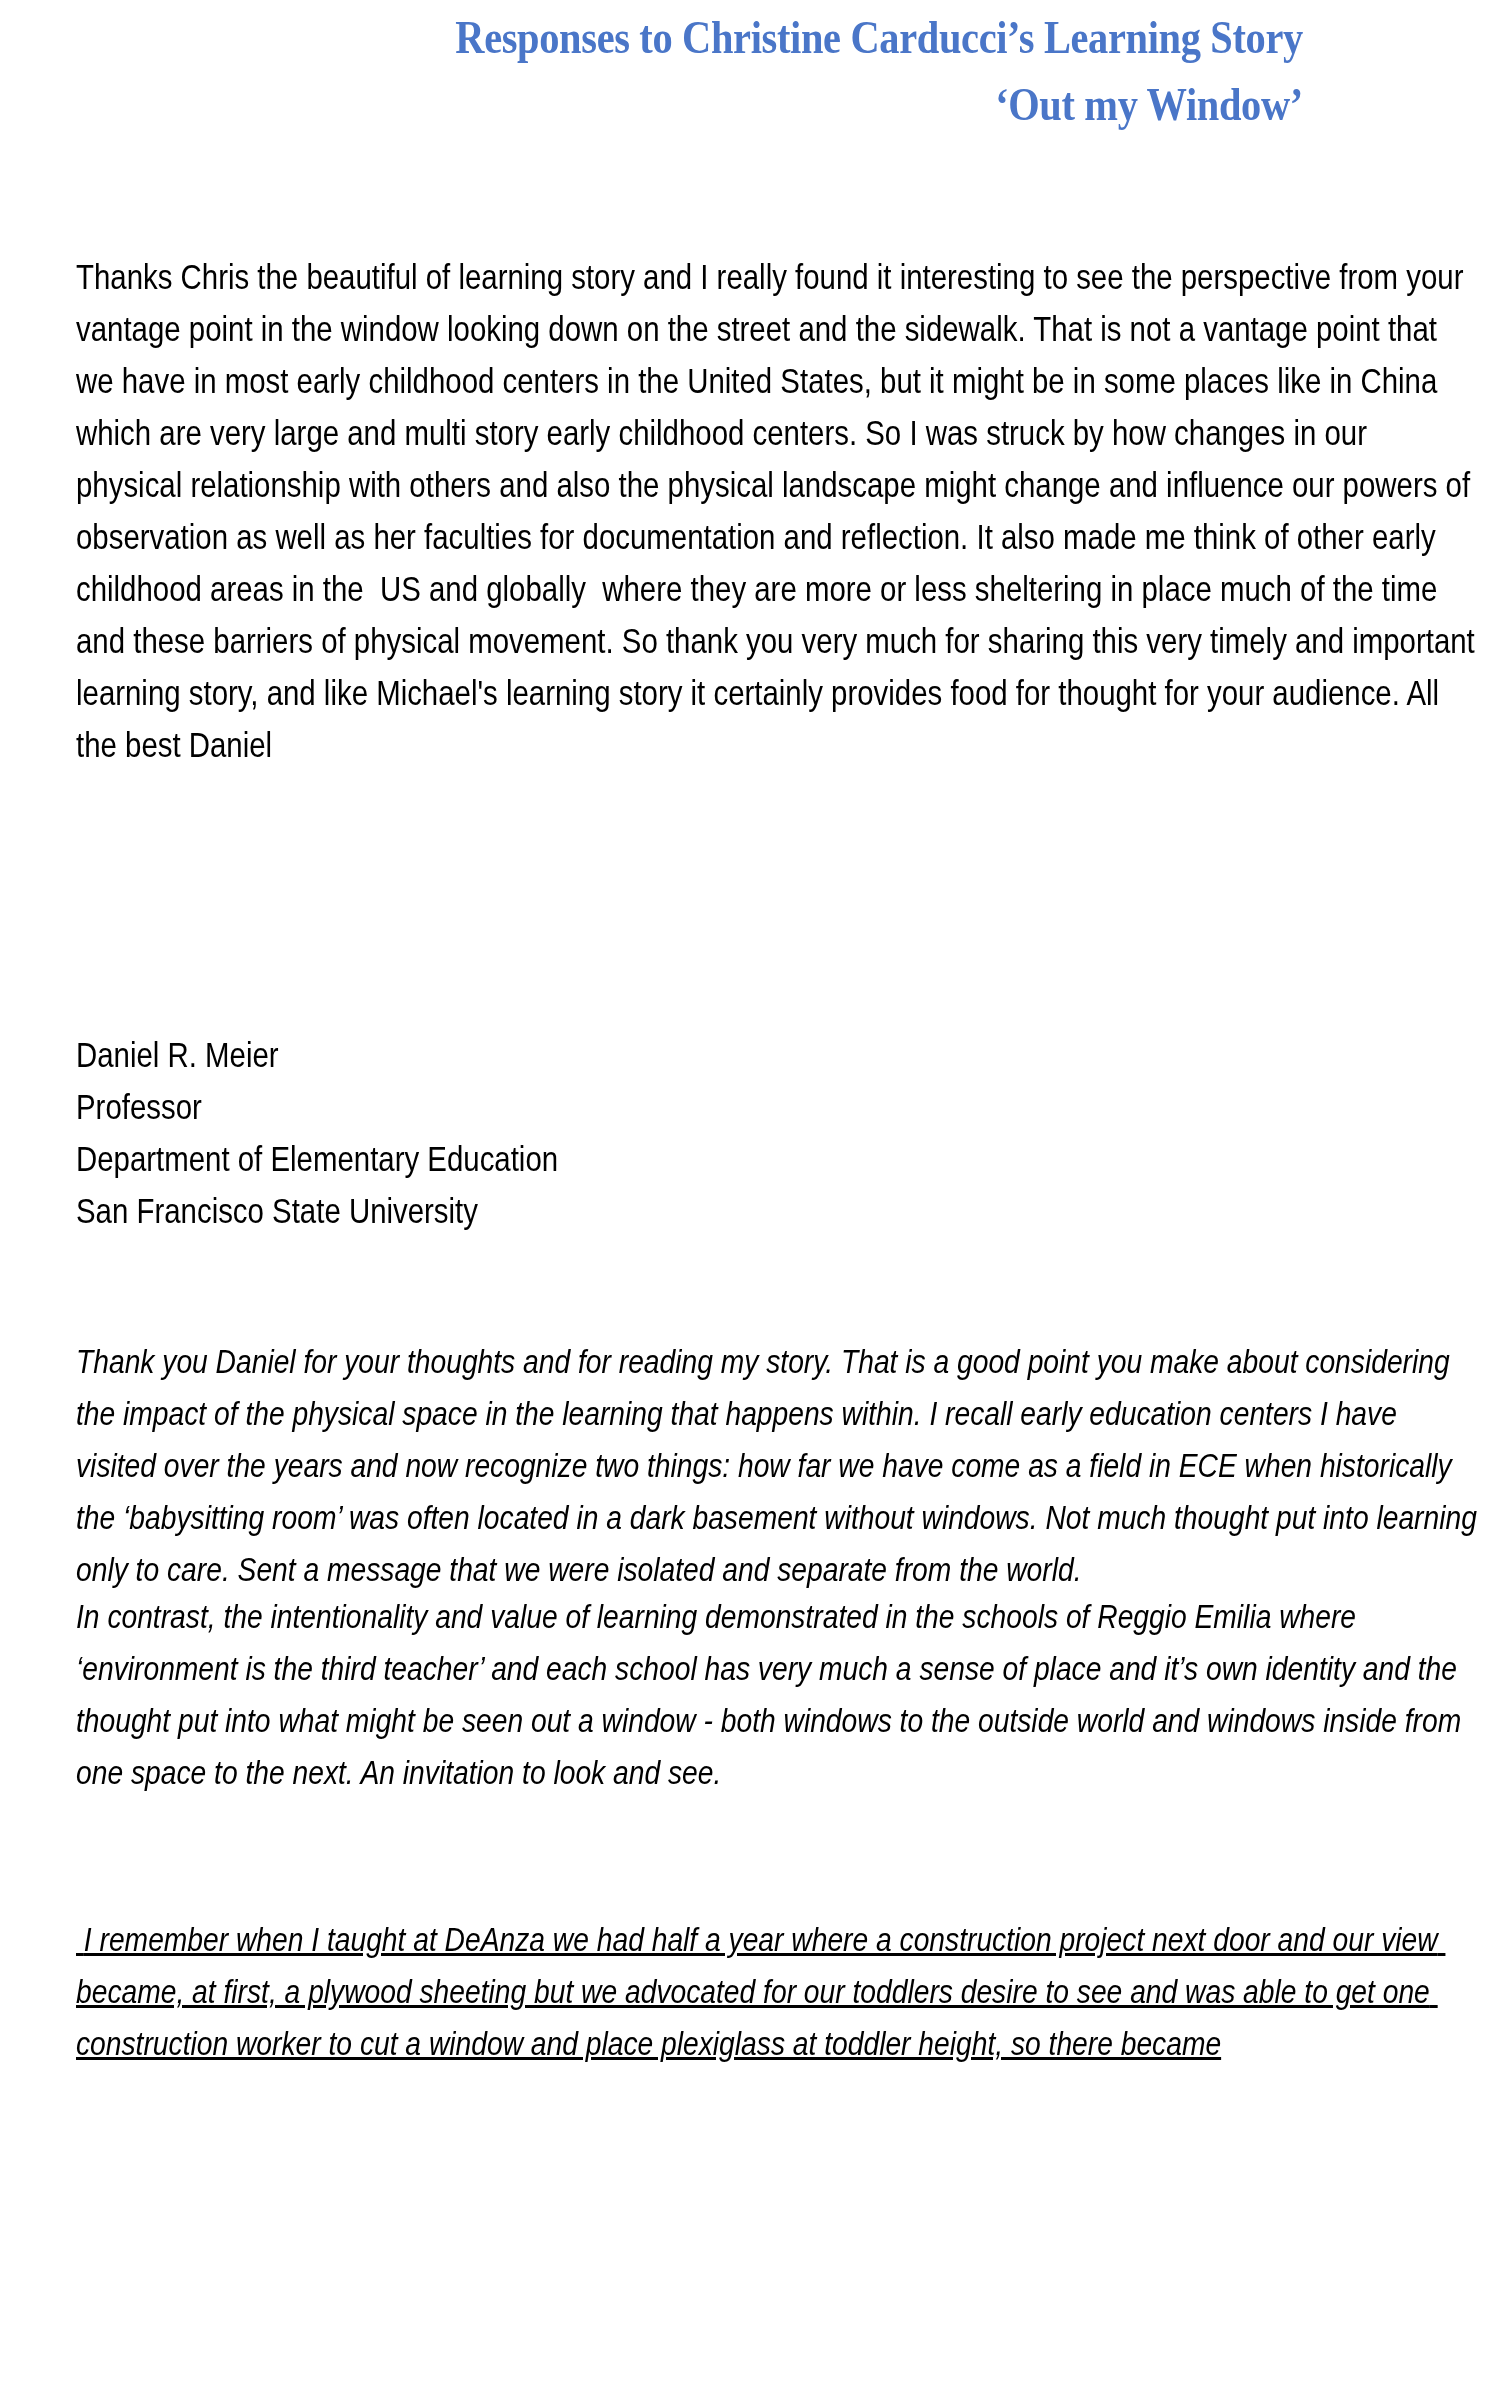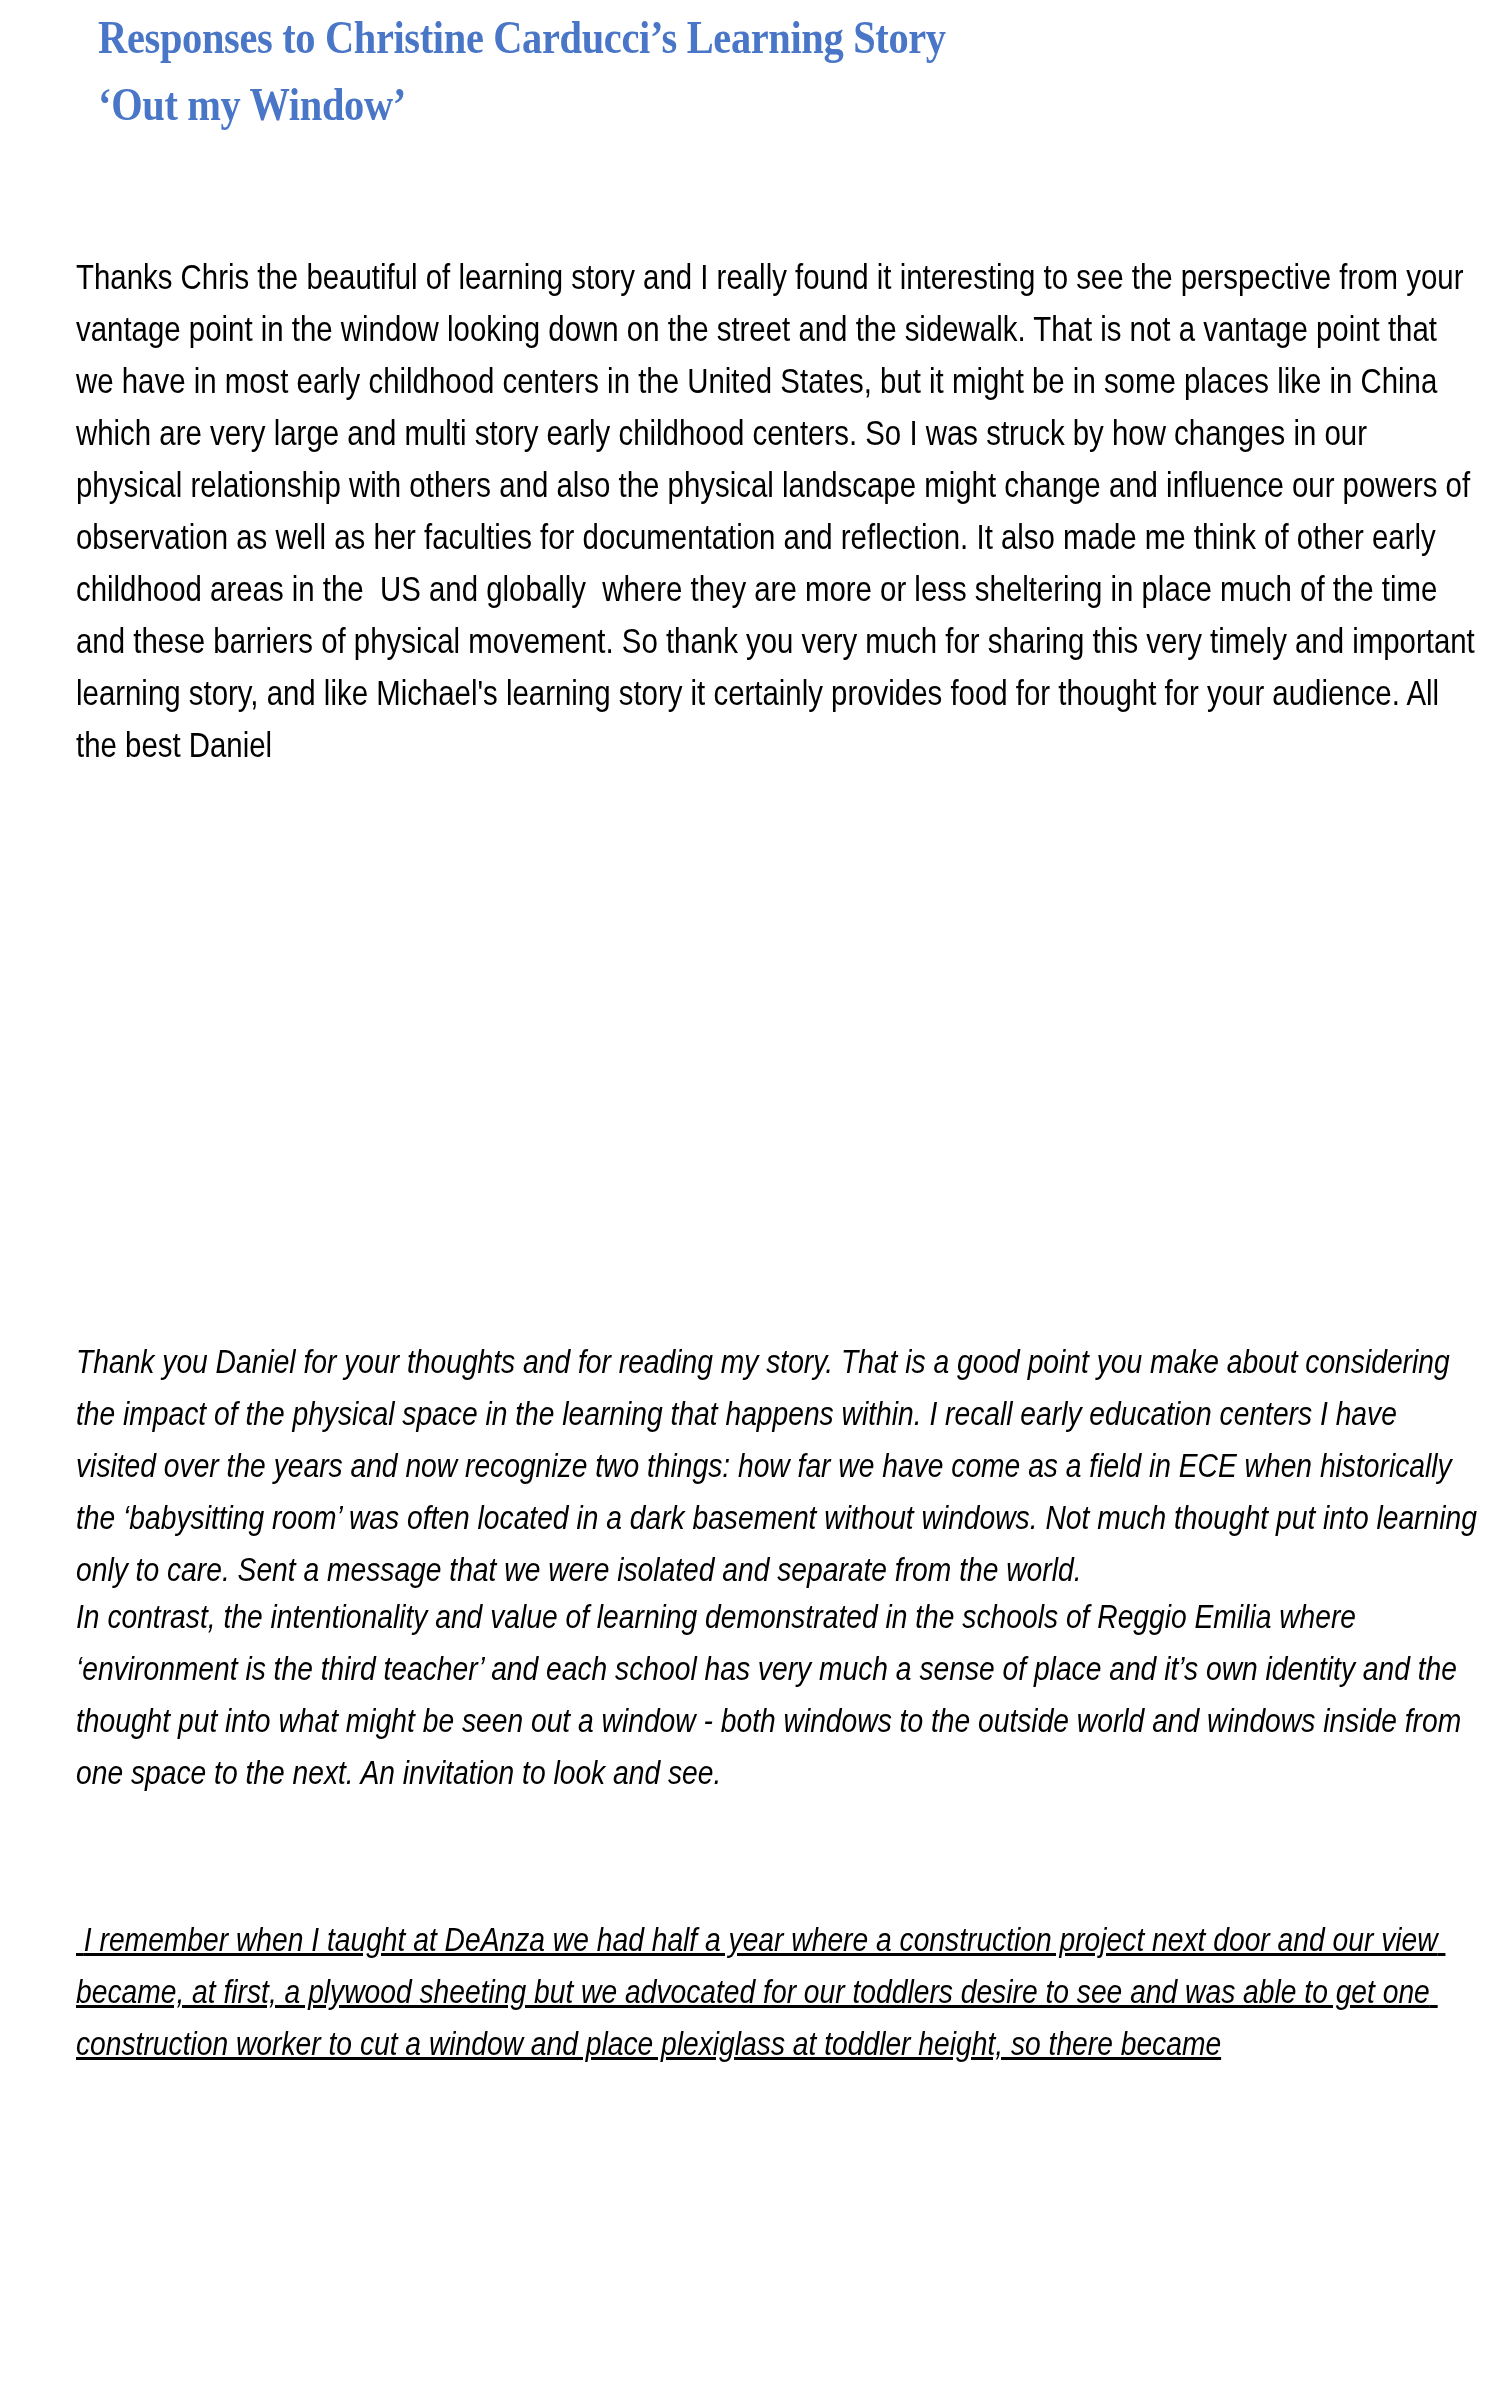--- a/index.html
+++ b/index.html
@@ -15,21 +15,21 @@
     overflow: hidden;
     box-sizing: border-box;
   }
 
   
   .title-block {
     position: absolute;
     top: 3.7px;
     left: 0;
     width: 1401px;
-    text-align: left;
+    text-align: right;
   }
   .title-line {
     font-family: "Liberation Serif", "DejaVu Serif", serif;
     font-weight: bold;
     font-size: 47px;
     line-height: 67px;
     letter-spacing: -0.4px;
     transform: scaleX(0.86);
     transform-origin: center center;
     white-space: nowrap;
@@ -107,20 +107,26 @@
 
   <div class="title-block">
     <div class="title-line" style="color: rgb(74, 118, 200);">Responses to Christine Carducci’s Learning Story</div>
     <div class="title-line" style="color: rgb(74, 118, 200);">‘Out my Window’</div>
   </div>
 
   <div class="body-col" id="daniel-letter">
     <p class="para roman">Thanks Chris the beautiful of learning story and I really found it interesting to see the perspective from your vantage point in the window looking down on the street and the sidewalk. That is not a vantage point that we have in most early childhood centers in the United States, but it might be in some places like in China which are very large and multi story early childhood centers. So I was struck by how changes in our physical relationship with others and also the physical landscape might change and influence our powers of observation as well as her faculties for documentation and reflection. It also made me think of other early childhood areas in the  US and globally  where they are more or less sheltering in place much of the time and these barriers of physical movement. So thank you very much for sharing this very timely and important learning story, and like Michael's learning story it certainly provides food for thought for your audience. All the best Daniel</p>
   </div>
 
+  <div class="body-col" id="signature">
+    <p class="sig">Daniel R. Meier</p>
+    <p class="sig">Professor</p>
+    <p class="sig">Department of Elementary Education</p>
+    <p class="sig">San Francisco State University</p>
+  </div>
 
 
   <div class="body-col" id="resp-p1">
     <p class="resp-para">Thank you Daniel for your thoughts and for reading my story. That is a good point you make about considering the impact of the physical space in the learning that happens within. I recall early education centers I have visited over the years and now recognize two things: how far we have come as a field in ECE when historically the ‘babysitting room’ was often located in a dark basement without windows. Not much thought put into learning only to care. Sent a message that we were isolated and separate from the world.</p>
   </div>
 
   <div class="body-col" id="resp-p2">
     <p class="resp-para">In contrast, the intentionality and value of learning demonstrated in the schools of Reggio Emilia where ‘environment is the third teacher’ and each school has very much a sense of place and it’s own identity and the thought put into what might be seen out a window - both windows to the outside world and windows inside from one space to the next. An invitation to look and see.</p>
   </div>
 

